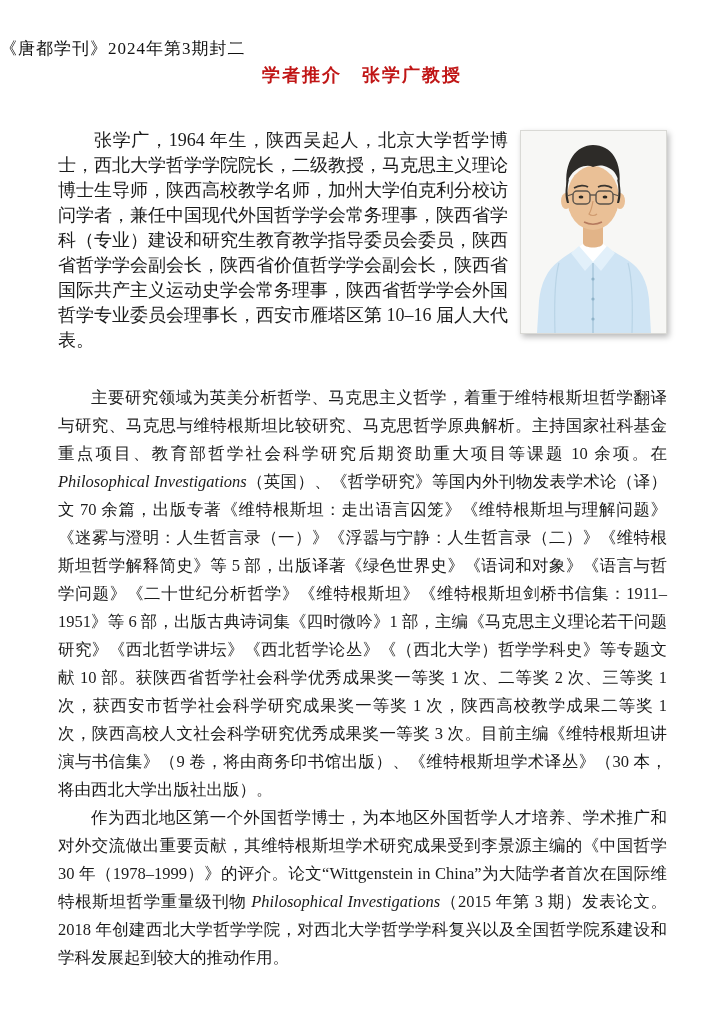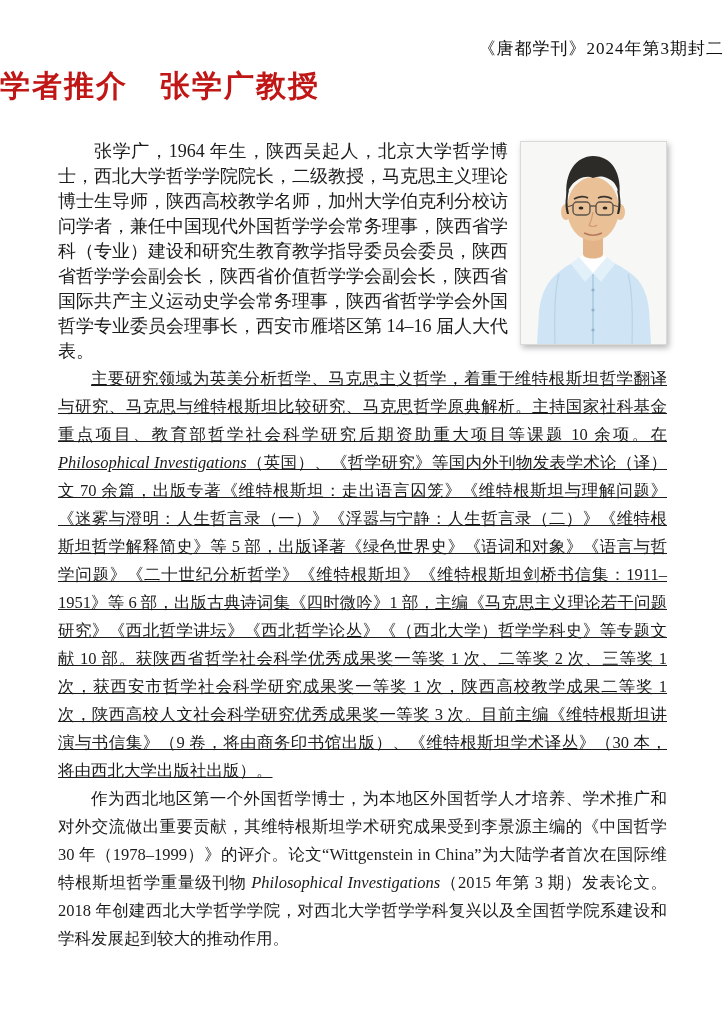--- a/index.html
+++ b/index.html
@@ -5,33 +5,32 @@
   html, body { margin: 0; padding: 0; }
   body {
     width: 724px; height: 1023px;
     background: #ffffff;
     font-family: "Liberation Serif", "DejaVu Serif", serif;
     color: #1b1b1b;
     overflow: hidden;
   }
   .page { position: relative; width: 724px; height: 1023px; }
   .header-line {
-    text-align: right;
+    text-align: left;
     font-size: 17px;
     letter-spacing: 1px;
     padding-top: 39px;
     line-height: 20px;
     color: #111;
   }
   .page-title {
-    text-align: left;
-    font-size: 30px;
+    text-align: center;
+    font-size: 18px;
     font-weight: bold;
     color: #c01616;
-    margin-top: 11px;
     line-height: 32px;
     letter-spacing: 2px;
   }
   .content {
     margin: 37px 57px 0 58px;
     text-align: justify;
     text-justify: inter-ideograph;
   }
   .photo-frame {
     float: right;
@@ -47,21 +46,21 @@
   .para-1 {
     font-size: 18px;
     line-height: 25px;
     text-indent: 2em;
   }
   .para-body {
     font-size: 16.5px;
     line-height: 28px;
     text-indent: 2em;
   }
-  .para-2 { clear: both; margin-top: 1px; text-decoration: underline; }
+  .para-2 { clear: both; margin-top: 31px; }
   .para-3 { margin-top: 0; }
   .lat-italic { font-style: italic; }
 </style>
 </head>
 <body>
 
 <div class="page">
 
   <div class="header-line">《唐都学刊》2024年第3期封二</div>
 
@@ -110,20 +109,20 @@
 
         <ellipse cx="60" cy="66" rx="2.4" ry="1.6" fill="#2c2822"></ellipse>
         <ellipse cx="84" cy="66" rx="2.4" ry="1.6" fill="#2c2822"></ellipse>
 
         <path d="M72 70 C 71 76 70 80 68 83 C 70 85 74 85 76 83" stroke="#cf9a6e" stroke-width="1.2" fill="none"></path>
 
         <path d="M63 91 C 69 94 75 94 81 91" stroke="#b57a5e" stroke-width="1.6" fill="none"></path>
       </svg>
     </div>
 
-    <p class="para-1"><span>张学广，1964 年生，陕西吴起人，北京大学哲学博士，西北大学哲学学院院长，二级教授，马克思主义理论博士生导师，陕西高校教学名师，加州大学伯克利分校访问学者，兼任中国现代外国哲学学会常务理事，陕西省学科（专业）建设和研究生教育教学指导委员会委员，陕西省哲学学会副会长，陕西省价值哲学学会副会长，陕西省国际共产主义运动史学会常务理事，陕西省哲学学会外国哲学专业委员会理事长，西安市雁塔区第 14–16 届人大代表。</span></p>
+    <p class="para-1"><span>张学广，1964 年生，陕西吴起人，北京大学哲学博士，西北大学哲学学院院长，二级教授，马克思主义理论博士生导师，陕西高校教学名师，加州大学伯克利分校访问学者，兼任中国现代外国哲学学会常务理事，陕西省学科（专业）建设和研究生教育教学指导委员会委员，陕西省哲学学会副会长，陕西省价值哲学学会副会长，陕西省国际共产主义运动史学会常务理事，陕西省哲学学会外国哲学专业委员会理事长，西安市雁塔区第 10–16 届人大代表。</span></p>
 
     <p class="para-body para-2"><span>主要研究领域为英美分析哲学、马克思主义哲学，着重于维特根斯坦哲学翻译与研究、马克思与维特根斯坦比较研究、马克思哲学原典解析。主持国家社科基金重点项目、教育部哲学社会科学研究后期资助重大项目等课题 10 余项。在 </span><span class="lat-italic">Philosophical Investigations</span><span>（英国）、《哲学研究》等国内外刊物发表学术论（译）文 70 余篇，出版专著《维特根斯坦：走出语言囚笼》《维特根斯坦与理解问题》《迷雾与澄明：人生哲言录（一）》《浮嚣与宁静：人生哲言录（二）》《维特根斯坦哲学解释简史》等 5 部，出版译著《绿色世界史》《语词和对象》《语言与哲学问题》《二十世纪分析哲学》《维特根斯坦》《维特根斯坦剑桥书信集：1911–1951》等 6 部，出版古典诗词集《四时微吟》1 部，主编《马克思主义理论若干问题研究》《西北哲学讲坛》《西北哲学论丛》《（西北大学）哲学学科史》等专题文献 10 部。获陕西省哲学社会科学优秀成果奖一等奖 1 次、二等奖 2 次、三等奖 1 次，获西安市哲学社会科学研究成果奖一等奖 1 次，陕西高校教学成果二等奖 1 次，陕西高校人文社会科学研究优秀成果奖一等奖 3 次。目前主编《维特根斯坦讲演与书信集》（9 卷，将由商务印书馆出版）、《维特根斯坦学术译丛》（30 本，将由西北大学出版社出版）。</span></p>
 
     <p class="para-body para-3"><span>作为西北地区第一个外国哲学博士，为本地区外国哲学人才培养、学术推广和对外交流做出重要贡献，其维特根斯坦学术研究成果受到李景源主编的《中国哲学 30 年（1978–1999）》的评介。论文“Wittgenstein in China”为大陆学者首次在国际维特根斯坦哲学重量级刊物 </span><span class="lat-italic">Philosophical Investigations</span><span>（2015 年第 3 期）发表论文。2018 年创建西北大学哲学学院，对西北大学哲学学科复兴以及全国哲学院系建设和学科发展起到较大的推动作用。</span></p>
 
   </div>
 </div>
 
 </body></html>

